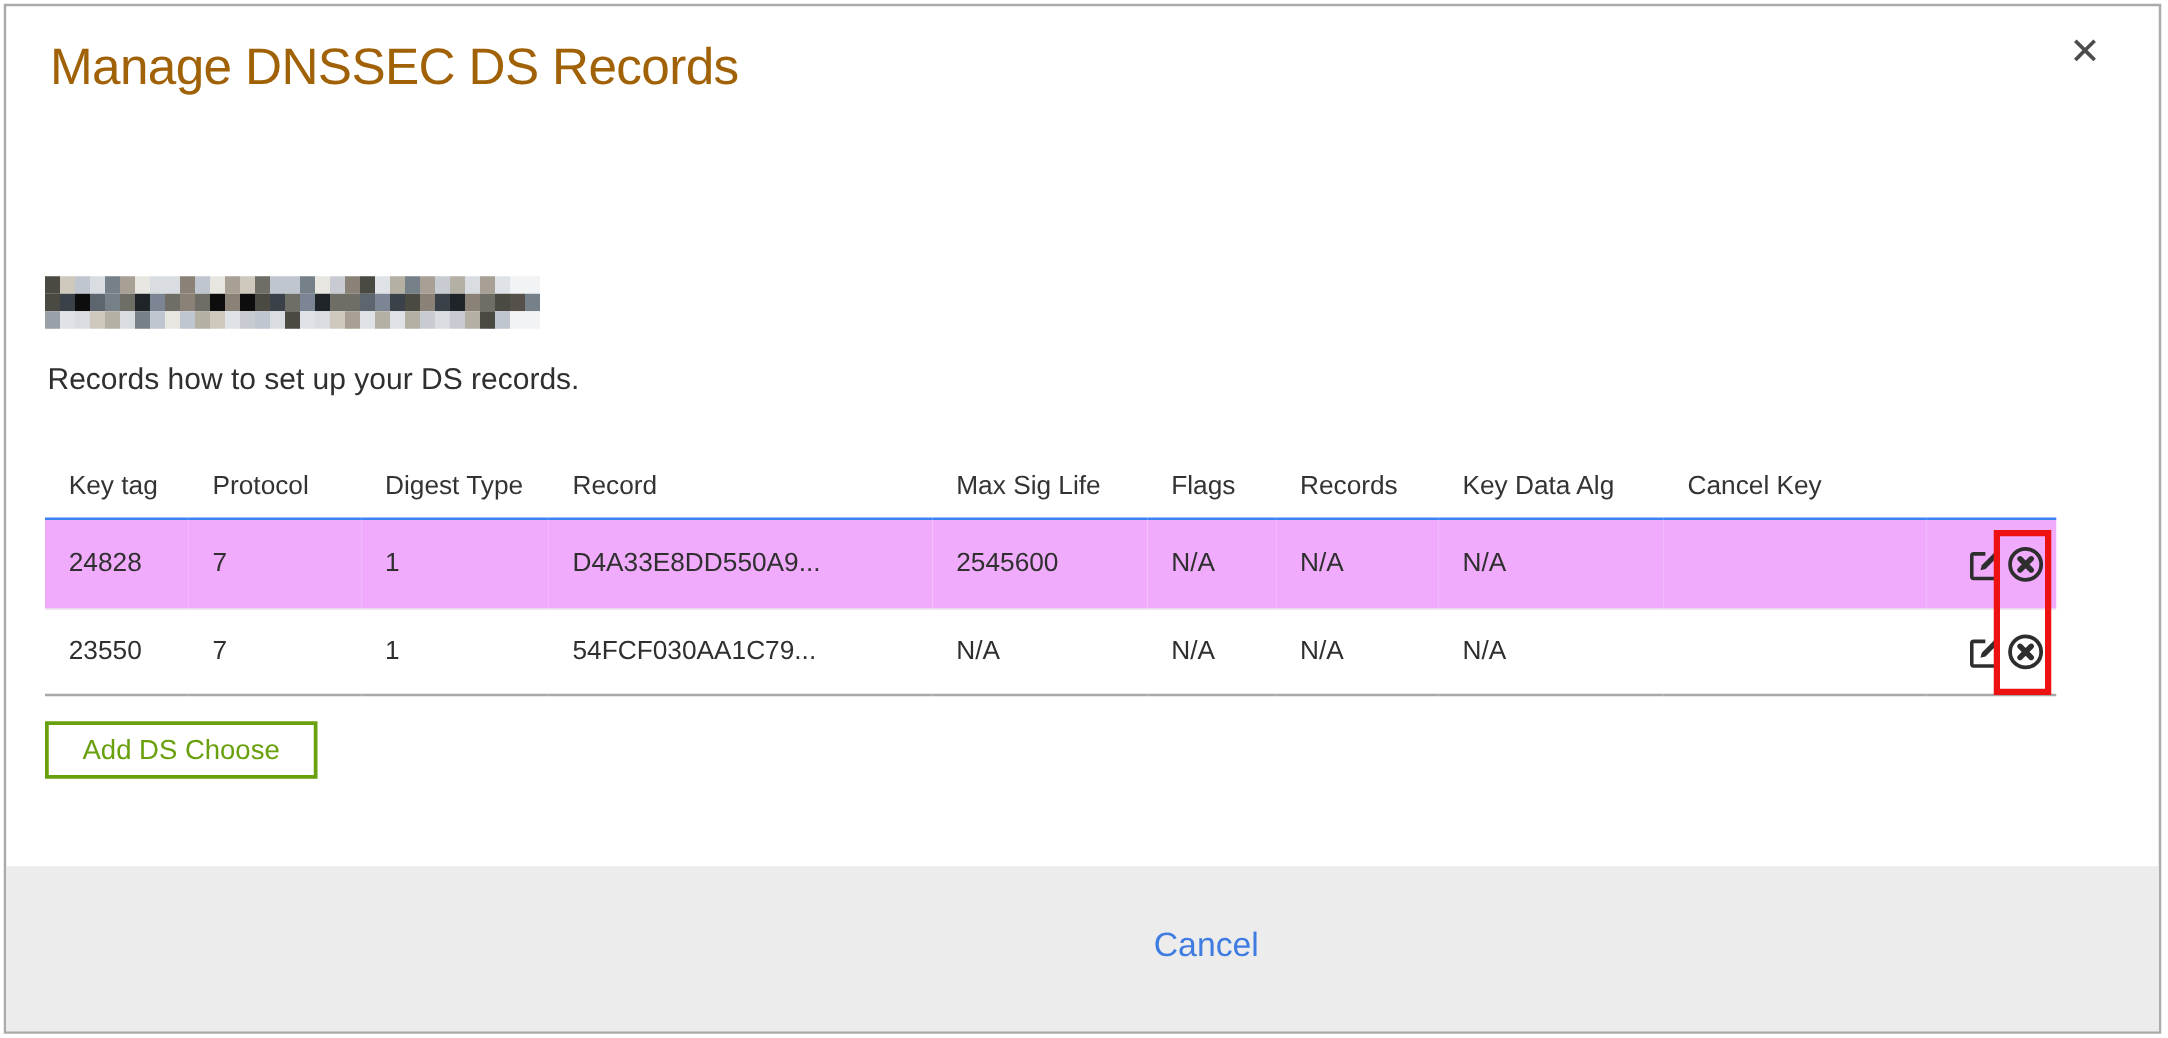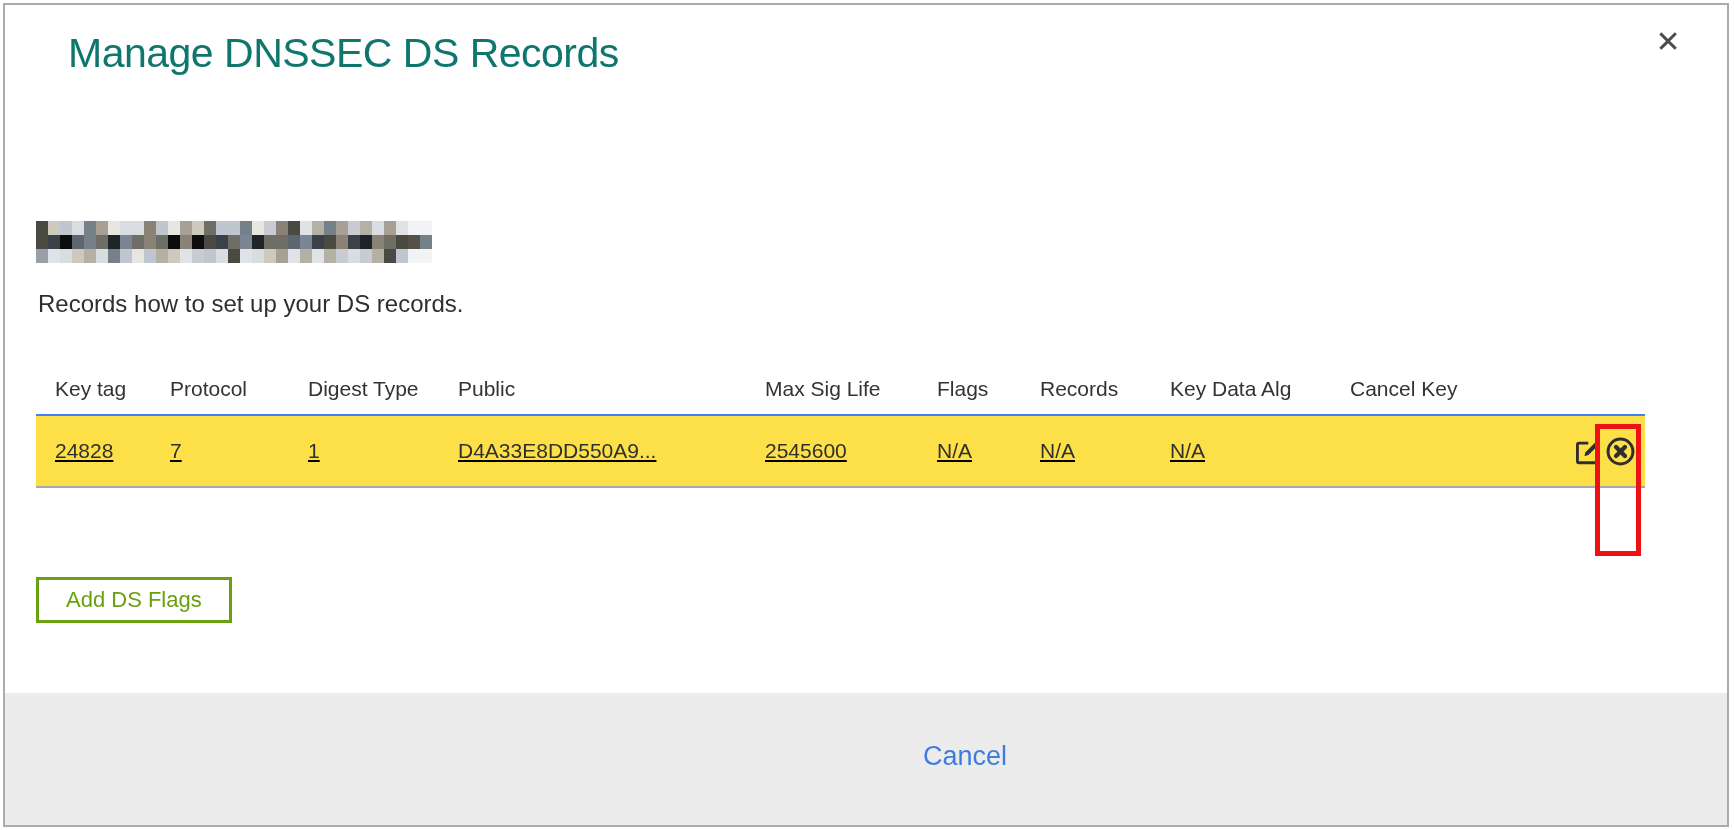--- a/index.html
+++ b/index.html
@@ -3,39 +3,39 @@
 <meta charset="utf-8">
 <style>
   * { margin:0; padding:0; box-sizing:border-box; }
   html,body { width:1734px; height:830px; background:#ffffff; font-family:"Liberation Sans","DejaVu Sans",sans-serif; }
   body { position:relative; overflow:hidden; }
 
   .modal-border { position:absolute; left:3px; top:3px; width:1726px; height:824px;
                   border:2px solid #ababab; background:transparent; pointer-events:none; }
 
   .dialog-title { position:absolute; left:40px; top:30px; font-size:41px; font-weight:400;
-                  color:#0f766e; letter-spacing:-0.5px;margin-left:28px; }
+                  color:#a16207; letter-spacing:-0.5px; }
 
   .close-x { position:absolute; left:1650px; top:24px; width:36px; height:36px;
              font-size:30px; font-weight:700; color:#4c4c4c; text-align:center;
              line-height:36px; cursor:pointer; }
 
   .redacted { position:absolute; left:36px; top:221px; width:396px; height:42px;
               display:grid; grid-template-columns:repeat(33,12px); grid-template-rows:repeat(3,14px); }
   .redacted span { display:block; width:12px; height:14px; }
 
   .instruction { position:absolute; left:38px; top:290px; font-size:24px; color:#2f2f2f; }
 
   table.ds { position:absolute; left:36px; top:364px; width:1609px;
              table-layout:fixed; border-collapse:collapse; }
   table.ds th { text-align:left; font-size:21px; font-weight:400; color:#333333;
                 padding:0 0 0 19px; height:51px; vertical-align:middle; }
   table.ds thead tr { border-bottom:2px solid #3b82f6; }
   table.ds td { font-size:21px; color:#2f2f2f; padding-left:19px; vertical-align:middle; }
-  table.ds tbody tr:nth-child(1) { background:#fde047; height:72px; border-bottom:1px solid #e8e8e8;text-decoration:underline; }
+  table.ds tbody tr:nth-child(1) { background:#f0abfc; height:72px; border-bottom:1px solid #e8e8e8; }
   table.ds tbody tr:nth-child(2) { background:#ffffff; height:69px; }
   table.ds tbody { border-bottom:2px solid #a8a8a8; }
   table.ds .col0{width:115px;} .col1{width:138px;} .col2{width:150px;} .col3{width:307px;}
   .col4{width:172px;} .col5{width:103px;} .col6{width:130px;} .col7{width:180px;}
   .col8{width:210px;} .col9{width:104px;}
   td.actions { padding:0 10px 0 0 !important; text-align:right; white-space:nowrap; }
   .icon-btn { display:inline-block; vertical-align:middle; cursor:pointer; line-height:0; }
   .icon-btn + .icon-btn { margin-left:3px; }
 
   .add-btn { position:absolute; left:36px; top:577px; height:46px; padding:0 27px;
@@ -164,21 +164,21 @@
   </div>
 
 <p class="instruction">Records how to set up your DS records.</p>
 
 <table class="ds">
   <thead>
     <tr id="header-row">
         <th class="col0">Key tag</th>
         <th class="col1">Protocol</th>
         <th class="col2">Digest Type</th>
-        <th class="col3">Public</th>
+        <th class="col3">Record</th>
         <th class="col4">Max Sig Life</th>
         <th class="col5">Flags</th>
         <th class="col6">Records</th>
         <th class="col7">Key Data Alg</th>
         <th class="col8">Cancel Key</th>
         <th class="col9"></th>
       </tr>
   </thead>
   <tbody id="tbody">
       <tr>
@@ -192,22 +192,40 @@
         <td class="col7">N/A</td>
         <td class="col8"></td>
         <td class="col9 actions"><span class="icon-btn"><svg width="31" height="31" viewBox="0 0 24 24">
               <path d="M19.4 12.5v7a1.2 1.2 0 0 1-1.2 1.2H5.4a1.2 1.2 0 0 1-1.2-1.2V6.7a1.2 1.2 0 0 1 1.2-1.2h7.2" fill="none" stroke="#2e2e2e" stroke-width="2.2"></path>
               <path d="M9.6 15.6l3.1-.8 8.3-8.3-2.3-2.3-8.3 8.3z" fill="#2e2e2e"></path>
             </svg></span><span class="icon-btn"><svg width="29" height="29" viewBox="0 0 24 24">
               <circle cx="12" cy="12" r="10.3" fill="none" stroke="#2e2e2e" stroke-width="2.5"></circle>
               <path d="M8.3 8.3l7.4 7.4M15.7 8.3l-7.4 7.4" stroke="#2e2e2e" stroke-width="3.6" stroke-linecap="round"></path>
             </svg></span></td>
       </tr>
+      <tr>
+        <td class="col0">23550</td>
+        <td class="col1">7</td>
+        <td class="col2">1</td>
+        <td class="col3">54FCF030AA1C79...</td>
+        <td class="col4">N/A</td>
+        <td class="col5">N/A</td>
+        <td class="col6">N/A</td>
+        <td class="col7">N/A</td>
+        <td class="col8"></td>
+        <td class="col9 actions"><span class="icon-btn"><svg width="31" height="31" viewBox="0 0 24 24">
+              <path d="M19.4 12.5v7a1.2 1.2 0 0 1-1.2 1.2H5.4a1.2 1.2 0 0 1-1.2-1.2V6.7a1.2 1.2 0 0 1 1.2-1.2h7.2" fill="none" stroke="#2e2e2e" stroke-width="2.2"></path>
+              <path d="M9.6 15.6l3.1-.8 8.3-8.3-2.3-2.3-8.3 8.3z" fill="#2e2e2e"></path>
+            </svg></span><span class="icon-btn"><svg width="29" height="29" viewBox="0 0 24 24">
+              <circle cx="12" cy="12" r="10.3" fill="none" stroke="#2e2e2e" stroke-width="2.5"></circle>
+              <path d="M8.3 8.3l7.4 7.4M15.7 8.3l-7.4 7.4" stroke="#2e2e2e" stroke-width="3.6" stroke-linecap="round"></path>
+            </svg></span></td>
+      </tr>
     </tbody>
 </table>
 
-<button class="add-btn">Add DS Flags</button>
+<button class="add-btn">Add DS Choose</button>
 
 <div class="footer">
   <a class="cancel-link">Cancel</a>
 </div>
 
 <div class="red-box"></div>
 
 </body></html>

